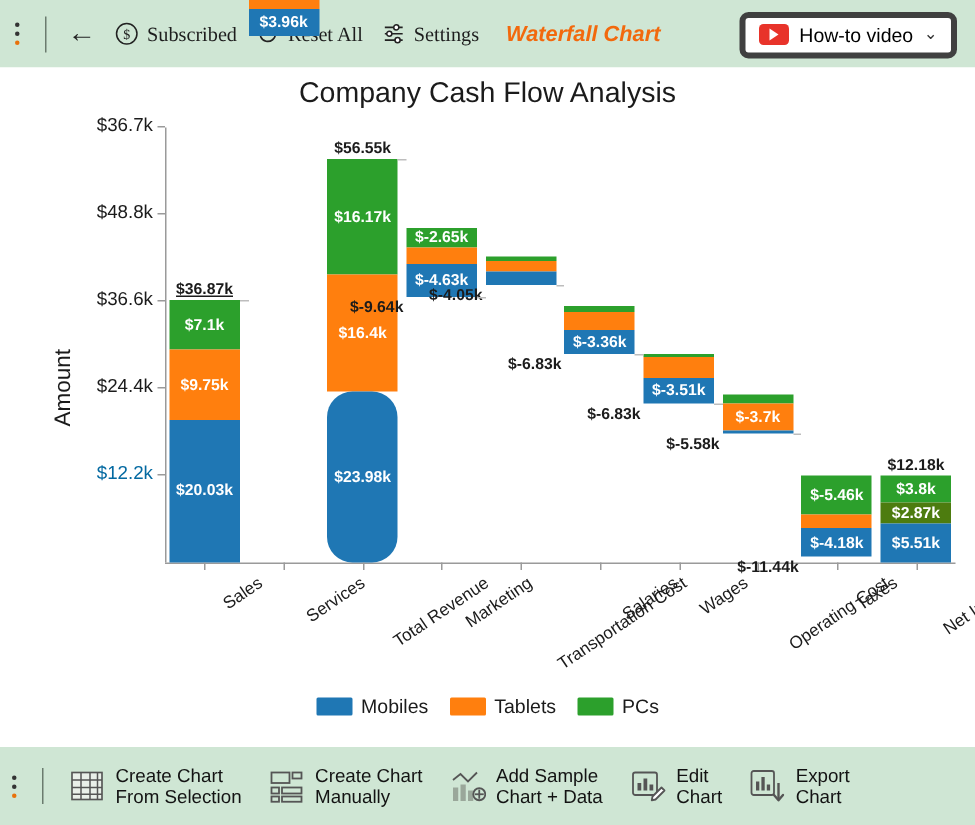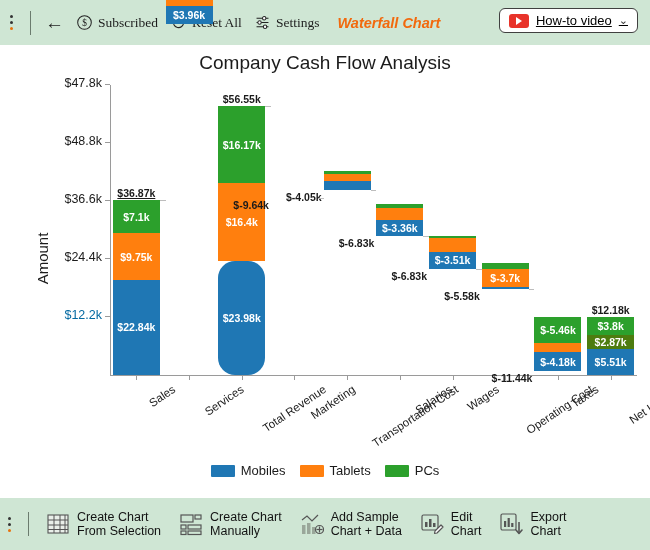--- a/index.html
+++ b/index.html
@@ -25,23 +25,23 @@
     font-size:13.5px;color:#1d1d1d;padding:2px 6px;cursor:pointer;white-space:nowrap;
   }
   .tb-item .lbl{font-size:13.5px;font-family:Liberation Serif, serif;}
   .back-arrow{font-size:19px;line-height:1;color:#222;padding:0 6px;cursor:pointer;}
   .title-wf{
     font-size:14.5px;font-weight:bold;font-style:italic;color:#f2690d;
     margin-left:12px;white-space:nowrap;
   }
   .howto{
     position:absolute;right:12px;top:8px;
-    display:flex;align-items:center;gap:7px;
-    border:1px solid #404040;border-radius:6px;background:#fff;
-    padding:4px 9px;font-size:13px;cursor:pointer;text-decoration:underline;
+    display:flex;align-items:flex-start;gap:7px;
+    border:4px solid #404040;border-radius:6px;background:#fff;
+    padding:4px 9px;font-size:13px;cursor:pointer;
   }
   .yt{
     width:20px;height:14px;background:#e8332a;border-radius:3px;
     display:flex;align-items:center;justify-content:center;
   }
   .yt:after{content:"";border-left:6px solid #fff;border-top:4px solid transparent;border-bottom:4px solid transparent;margin-left:1px;}
   .caret{font-size:11px;color:#333;}
 
   
   .chart-wrap{position:absolute;left:0;top:45px;width:650px;height:453px;background:#fff;}
@@ -165,45 +165,50 @@
         <div class="ytick" style="position: absolute; left: 0px; top: 116px; width: 0px; height: 0px;">
           <div class="tk" style="position: absolute; left: -5px; top: -1px; width: 5px; height: 1px; background: rgb(154, 154, 154);"></div>
           <div class="tl" style="position: absolute; right: 8px; top: -9px; font-size: 12.5px; color: rgb(27, 27, 27); white-space: nowrap;">$36.6k</div>
         </div>
         <div class="ytick" style="position: absolute; left: 0px; top: 58px; width: 0px; height: 0px;">
           <div class="tk" style="position: absolute; left: -5px; top: -1px; width: 5px; height: 1px; background: rgb(154, 154, 154);"></div>
           <div class="tl" style="position: absolute; right: 8px; top: -9px; font-size: 12.5px; color: rgb(27, 27, 27); white-space: nowrap;">$48.8k</div>
         </div>
         <div class="ytick" style="position: absolute; left: 0px; top: 0px; width: 0px; height: 0px;">
           <div class="tk" style="position: absolute; left: -5px; top: -1px; width: 5px; height: 1px; background: rgb(154, 154, 154);"></div>
-          <div class="tl" style="position: absolute; right: 8px; top: -9px; font-size: 12.5px; color: rgb(27, 27, 27); white-space: nowrap;">$47.8k</div>
+          <div class="tl" style="position: absolute; right: 8px; top: -9px; font-size: 12.5px; color: rgb(27, 27, 27); white-space: nowrap;">$36.7k</div>
         </div>
         <div class="bar" style="left: 2.85px; top: 114.716px; width: 47px; height: 175.284px;">
           <div class="seg" style="top: 0px; height: 33.7541px; background: rgb(44, 160, 44);">$7.1k</div>
           <div class="seg" style="top: 33.7541px; height: 46.3525px; background: rgb(255, 127, 14);">$9.75k</div>
-          <div class="seg" style="top: 80.1066px; height: 95.2246px; background: rgb(31, 119, 180);">$22.84k</div>
+          <div class="seg" style="top: 80.1066px; height: 95.2246px; background: rgb(31, 119, 180);">$20.03k</div>
         </div>
         <div class="tot" style="left: 26.35px; top: 101.716px; transform: translateX(-50%); text-decoration: underline;">$36.87k</div>
         <div class="xtickmark" style="left: 26.35px; top: 290px;"></div>
         <div class="xlab" style="left: 32.35px; top: 298px; transform: rotate(-34deg); transform-origin: right top;">Sales</div>
         <div class="bar" style="left: 55.55px; top: -154.128px; width: 47px; height: 268.844px;">
           <div class="seg" style="top: 43.1672px; height: 31.6148px; background: rgb(255, 127, 14);">$6.65k</div>
           <div class="seg" style="top: 74.782px; height: 18.8262px; background: rgb(31, 119, 180);">$3.96k</div>
         </div>
         <div class="conn" style="left: 49.85px; top: 114.716px; width: 5.7px;"></div>
         <div class="xtickmark" style="left: 79.05px; top: 290px;"></div>
         <div class="xlab" style="left: 85.05px; top: 298px; transform: rotate(-34deg); transform-origin: right top;">Services</div>
         <div class="bar" style="left: 108.25px; top: 21.1557px; width: 47px; height: 268.844px;">
           <div class="seg" style="top: 0px; height: 76.8738px; background: rgb(44, 160, 44);">$16.17k</div>
           <div class="seg" style="top: 76.8738px; height: 77.9672px; background: rgb(255, 127, 14);">$16.4k</div>
           <div class="seg" style="top: 154.841px; height: 114.003px; background: rgb(31, 119, 180); border-radius: 17px;">$23.98k</div>
         </div>
         <div class="tot" style="left: 131.75px; top: 8.15574px; transform: translateX(-50%);">$56.55k</div>
         <div class="xtickmark" style="left: 131.75px; top: 290px;"></div>
         <div class="xlab" style="left: 137.75px; top: 298px; transform: rotate(-34deg); transform-origin: right top;">Total Revenue</div>
+        <div class="bar" style="left: 160.95px; top: 66.9852px; width: 47px; height: 45.8295px;">
+          <div class="seg" style="top: 0px; height: 12.5984px; background: rgb(44, 160, 44);">$-2.65k</div>
+          <div class="seg" style="top: 12.5984px; height: 11.2197px; background: rgb(255, 127, 14);"></div>
+          <div class="seg" style="top: 23.818px; height: 22.0115px; background: rgb(31, 119, 180);">$-4.63k</div>
+        </div>
         <div class="tot" style="left: 158.95px; top: 113.815px; transform: translateX(-100%);">$-9.64k</div>
         <div class="conn" style="left: 155.25px; top: 21.1557px; width: 5.7px;"></div>
         <div class="xtickmark" style="left: 184.45px; top: 290px;"></div>
         <div class="xlab" style="left: 190.45px; top: 298px; transform: rotate(-34deg); transform-origin: right top;">Marketing</div>
         <div class="bar" style="left: 213.65px; top: 86.2393px; width: 47px; height: 19.2541px;">
           <div class="seg" style="top: 0px; height: 3.09016px; background: rgb(44, 160, 44);"></div>
           <div class="seg" style="top: 3.09016px; height: 6.37049px; background: rgb(255, 127, 14);"></div>
           <div class="seg" style="top: 9.46066px; height: 9.79344px; background: rgb(31, 119, 180);"></div>
         </div>
         <div class="tot" style="left: 211.65px; top: 106.493px; transform: translateX(-100%);">$-4.05k</div>

